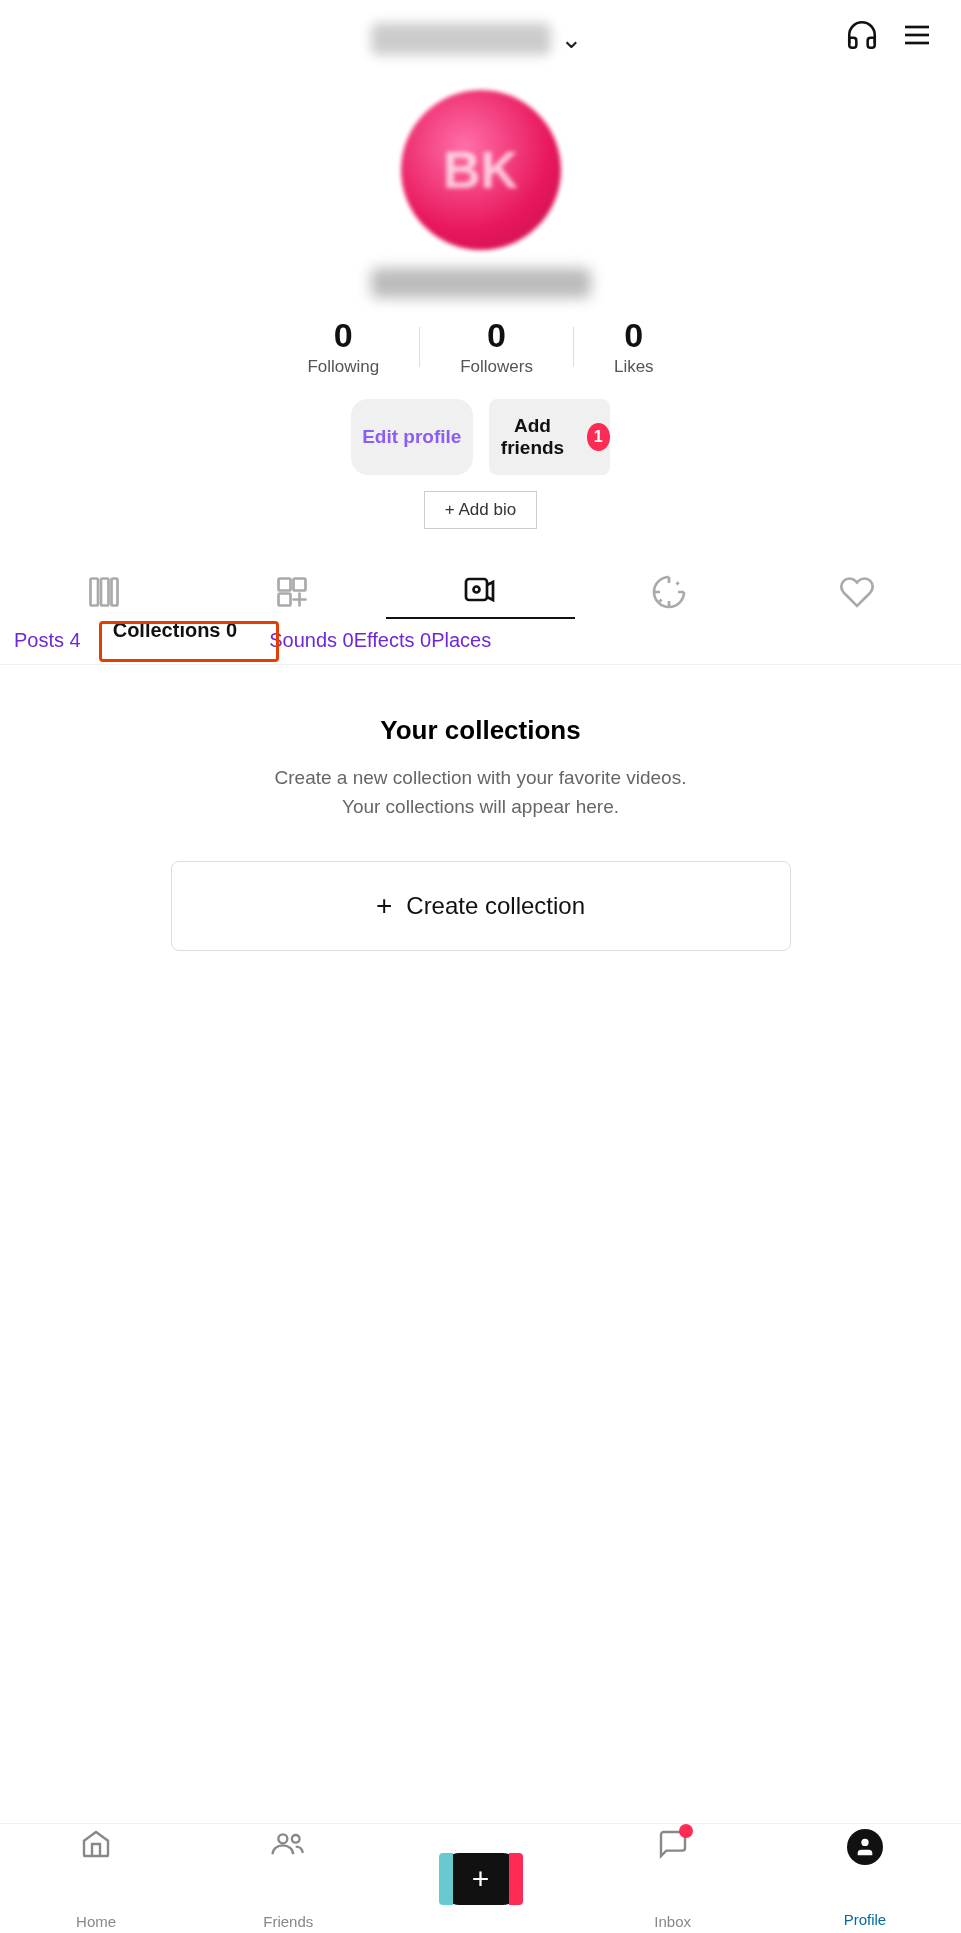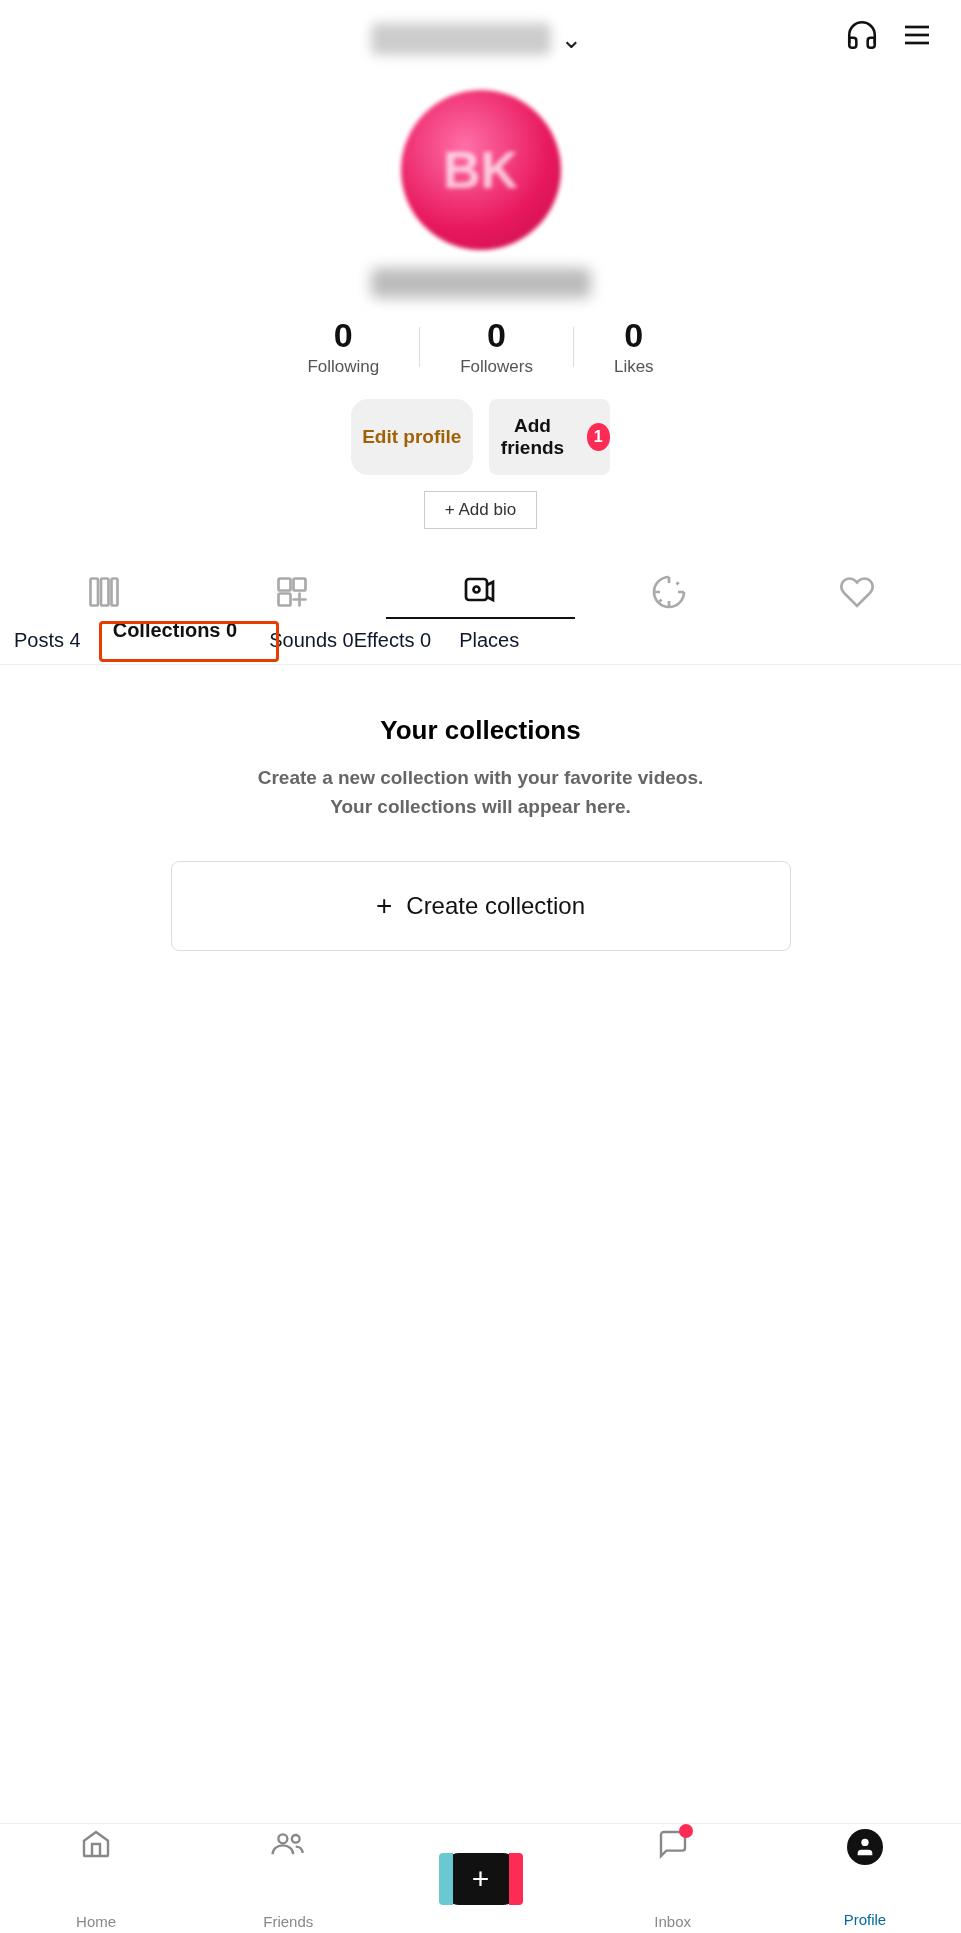--- a/index.html
+++ b/index.html
@@ -114,21 +114,21 @@
     }
     .btn-edit-profile {
       flex: 1;
       max-width: 260px;
       padding: 16px 0;
       background: #f0f0f0;
       border: none;
       border-radius: 17px;
       font-size: 19px;
       font-weight: 600;
-      color: #a16207;
+      color: #8b5cf6;
       cursor: pointer;
     }
     .btn-add-friends {
       flex: 1;
       max-width: 310px;
       padding: 16px 0;
       background: #f0f0f0;
       border: none;
       border-radius: 8px;
       font-size: 19px;
@@ -200,21 +200,21 @@
       display: flex;
       overflow-x: auto;
       scrollbar-width: none;
     }
     .tabs-labels-row::-webkit-scrollbar { display: none; }
 
     .tab-label {
       white-space: nowrap;
       padding: 10px 0 12px;
       font-size: 20px;
-      color: #0f172a;
+      color: #6d28d9;
       cursor: pointer;
       flex-shrink: 0;
     }
     .tab-label.active {
       color: #111;
       font-weight: 700;
     }
 
     
     .tab-collections-wrap {
@@ -251,21 +251,20 @@
       margin-bottom: 18px;
       text-align: center;
     }
     .collections-desc {
       font-size: 19px;
       color: #666;
       text-align: center;
       line-height: 1.5;
       margin-bottom: 40px;
       max-width: 560px;
-      font-weight: bold;
     }
     .btn-create-collection {
       width: 100%;
       max-width: 620px;
       padding: 28px 0;
       border: 1.5px solid #ddd;
       border-radius: 8px;
       background: #fff;
       font-size: 24px;
       font-weight: 500;
@@ -484,21 +483,21 @@
     </div>
   </div>
 
   <div class="tabs-labels-row">
     <span class="tab-label" style="margin-left:14px; margin-right:28px;">Posts 4</span>
     <div class="tab-collections-wrap">
       <div class="tab-highlight-box"></div>
       <span class="tab-label active" style="margin-right:28px; padding-left:4px; padding-right:4px;">Collections 0</span>
     </div>
     <span class="tab-label" style="">Sounds 0</span>
-    <span class="tab-label" style="margin-right:28px;">Effects 0</span>
+    <span class="tab-label" style="">Effects 0</span>
     <span class="tab-label" style="margin-right:28px;">Places</span>
   </div>
 </div>
 
 <div class="content-area">
   <h2 class="collections-title">Your collections</h2>
   <p class="collections-desc">Create a new collection with your favorite videos.<br>Your collections will appear here.</p>
   <button class="btn-create-collection">
     <span style="font-size:28px; font-weight:300;">+</span>
     <span>Create collection</span>

